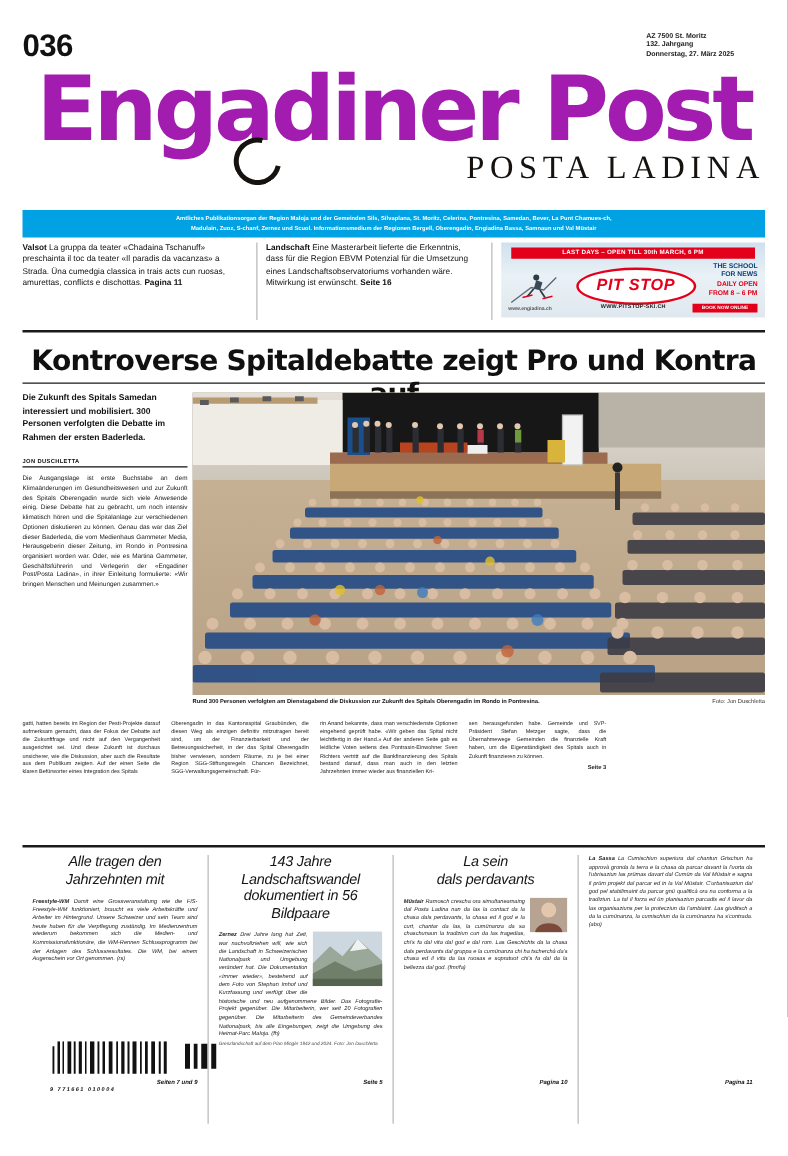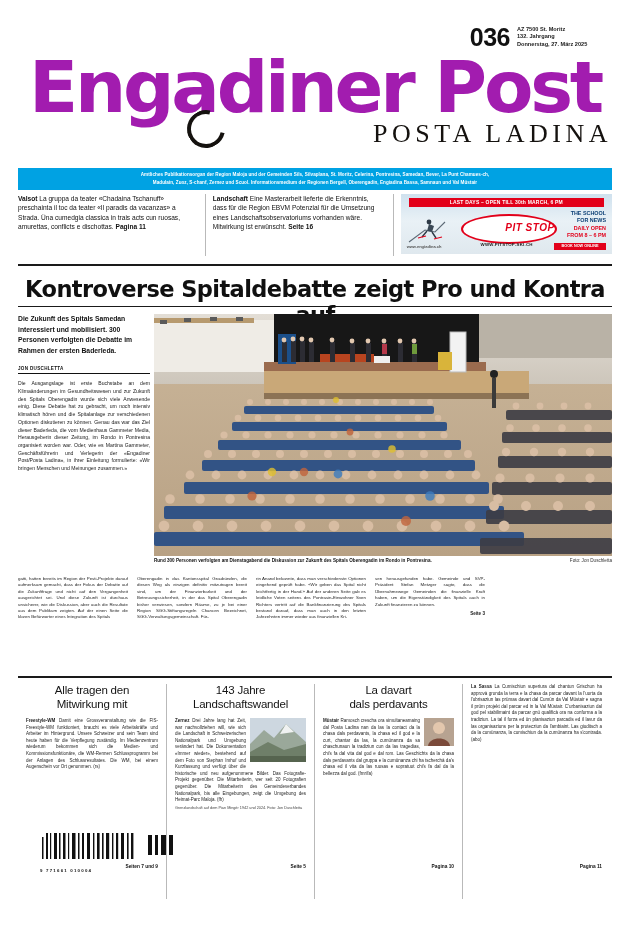--- a/index.html
+++ b/index.html
@@ -5,21 +5,21 @@
   html,body{margin:0;padding:0;background:#8d8d8d;}
   body{font-family:"Liberation Sans", sans-serif;}
   .page{
     position:relative;width:630px;height:925px;background:#ffffff;
     overflow:hidden;box-sizing:border-box;
   }
   .sheet{position:absolute;left:0;top:0;width:630px;height:925px;background:#fff;}
 
   
   .masthead{position:absolute;left:18px;top:22px;width:594px;}
-  .issue-row{display:flex;justify-content:flex-end;align-items:flex-start;gap:7px;height:34px;}
+  .issue-row{display:flex;justify-content:space-between;align-items:flex-start;gap:7px;height:34px;}
   .issue-num{font-family:"Liberation Sans",sans-serif;font-weight:bold;font-size:25px;
     letter-spacing:-0.5px;line-height:30px;color:#111;}
   .issue-meta{font-size:5.6px;line-height:7.4px;font-weight:bold;color:#222;padding-top:4px;width:95px;}
   .ep-title{
     font-family:"DejaVu Sans",sans-serif;font-weight:bold;font-size:72px;line-height:70px;
     letter-spacing:-3.2px;color:#a21caf;text-align:center;margin-top:-4px;
     white-space:nowrap;
   }
   .pl-wrap{position:relative;height:30px;margin-top:-2px;}
   .pl-title{
@@ -50,22 +50,22 @@
     width:214px;height:60px;margin-left:7px;position:relative;overflow:hidden;
     background:linear-gradient(180deg,#cfe1ee 0%, #e9f1f6 45%, #dfe8ee 100%);
     border:0;
   }
   .ad-top{
     position:absolute;left:8px;top:4px;right:8px;height:9px;background:#e2001a;
     color:#fff;font-size:5px;font-weight:bold;text-align:center;line-height:9px;letter-spacing:.2px;
   }
   .ad-logo{
     position:absolute;left:60px;top:20px;width:92px;height:26px;border:2px solid #e2001a;
-    border-radius:50%;background:#fff;color:#e2001a;font-weight:bold;font-size:10px;
-    text-align:right;line-height:24px;letter-spacing:.5px;font-style:italic;
+    border-radius:50%;background:#fff;color:#e2001a;font-weight:bold;font-size:13px;
+    text-align:center;line-height:24px;letter-spacing:.5px;font-style:italic;
     box-shadow:0 0 0 1px #fff inset;
   }
   .ad-url{position:absolute;left:60px;top:48px;width:92px;text-align:center;
     font-size:4.4px;font-weight:bold;color:#222;letter-spacing:.2px;}
   .ad-right{position:absolute;right:6px;top:16px;width:60px;text-align:right;
     color:#e2001a;font-weight:bold;font-size:5.4px;line-height:7.4px;}
   .ad-right .blue{color:#0b3f74;}
   .ad-badge{position:absolute;right:6px;bottom:4px;width:52px;height:7px;background:#e2001a;
     color:#fff;font-size:3.8px;text-align:center;line-height:7px;font-weight:bold;}
   .ad-skier{position:absolute;left:4px;top:18px;width:46px;height:34px;}
@@ -94,21 +94,21 @@
   }
   .caption .credit{font-weight:normal;color:#333;}
 
   .body-cols{position:absolute;left:18px;top:576px;width:594px;height:92px;
     display:flex;gap:9px;}
   .bcol{width:110px;font-size:4.4px;line-height:6.4px;text-align:justify;color:#1d1d1d;}
 
   
   .bottom-rule{position:absolute;left:18px;top:676px;width:594px;height:2px;background:#1a1a1a;}
   .bottom{position:absolute;left:18px;top:684px;width:594px;height:215px;display:flex;}
-  .bcell{width:148px;box-sizing:border-box;padding:0 8px;position:relative;}
+  .bcell{width:148px;box-sizing:border-box;padding:0 8px;position:relative;font-style:italic;}
   .bcell + .bcell{border-left:1px solid #b9b9b9;}
   .bhead{
     font-family:"Liberation Sans",sans-serif;font-size:11.5px;line-height:13.5px;
     text-align:center;color:#141414;letter-spacing:-0.2px;margin-bottom:7px;
   }
   .btext{font-size:4.5px;line-height:6.6px;text-align:justify;color:#1d1d1d;}
   .bfoot{position:absolute;right:8px;bottom:30px;font-size:4.8px;font-weight:bold;color:#111;}
   .mini-photo{float:right;width:56px;height:44px;margin:0 0 3px 4px;overflow:hidden;}
   .mini-photo.sq{width:30px;height:28px;}
   .mini-cap{font-size:3.8px;color:#444;line-height:5px;margin-top:2px;}
@@ -412,21 +412,21 @@
       </div>
     </div>
 
     <div class="bottom-rule"></div>
 
     <div class="bottom">
 
       <div class="bcell">
         <div class="bhead">
           <div>Alle tragen den</div>
-          <div>Mitwirkung mit</div>
+          <div>Jahrzehnten mit</div>
         </div>
         <div class="btext">
           <b>Freestyle-WM</b><span> Damit eine Grossveranstaltung wie die FIS-Freestyle-WM funktioniert, braucht es viele Arbeitskräfte und Arbeiter im Hintergrund. Unsere Schweizer und sein Team sind heute haben für die Verpflegung zuständig. Im Medienzentrum wiederum bekommen sich die Medien- und Kommissionsfunktionäre, die WM-Rennen Schlussprogramm bei der Anlagen des Schlussresultates. Die WM, bei einem Augenschein vor Ort genommen.</span>
           <span>(rs)</span>
         </div>
         <div class="bfoot">Seiten 7 und 9</div>
         <div class="barcode">
           <svg viewBox="0 0 150 30" width="150" height="30">
             <g fill="#111">
               <rect x="2" y="4" width="1.5" height="22"></rect>
@@ -455,20 +455,21 @@
                 <rect x="129" y="2" width="4" height="20"></rect>
             </g>
           </svg>
           <div class="barcode-num">9 771661 010004</div>
         </div>
       </div>
 
       <div class="bcell">
         <div class="bhead">
           <div>143 Jahre Landschaftswandel</div>
+          <div>dokumentiert in 56 Bildpaare</div>
         </div>
         <div class="btext">
           <span class="mini-photo">
             <svg viewBox="0 0 56 44" width="56" height="44">
               <rect width="56" height="44" fill="#cdd7e0"></rect>
               <path d="M0 26 L14 12 L24 20 L36 6 L56 24 L56 44 L0 44 Z" fill="#9aa89a"></path>
               <path d="M0 34 L18 24 L34 32 L56 26 L56 44 L0 44 Z" fill="#6f7f69"></path>
               <path d="M36 6 L44 14 L30 16 Z" fill="#f0f2f2"></path>
               <rect x="0" y="38" width="56" height="6" fill="#56644f"></rect>
             </svg>
@@ -478,21 +479,21 @@
           <div class="mini-cap">
             <span>Grenzlandschaft auf dem Pian Mingèr 1942 und 2024.</span>
             <span>Foto: Jon Duschletta</span>
           </div>
         </div>
         <div class="bfoot">Seite 5</div>
       </div>
 
       <div class="bcell">
         <div class="bhead rom">
-          <div>La davart</div>
+          <div>La sein</div>
           <div>dals perdavants</div>
         </div>
         <div class="btext">
           <span class="mini-photo sq">
             <svg viewBox="0 0 30 28" width="30" height="28">
               <rect width="30" height="28" fill="#b7a391"></rect>
               <circle cx="15" cy="10" r="6" fill="#e3c7ad"></circle>
               <path d="M4 28 C5 18 25 18 26 28 Z" fill="#7b4a3a"></path>
             </svg>
           </span>

